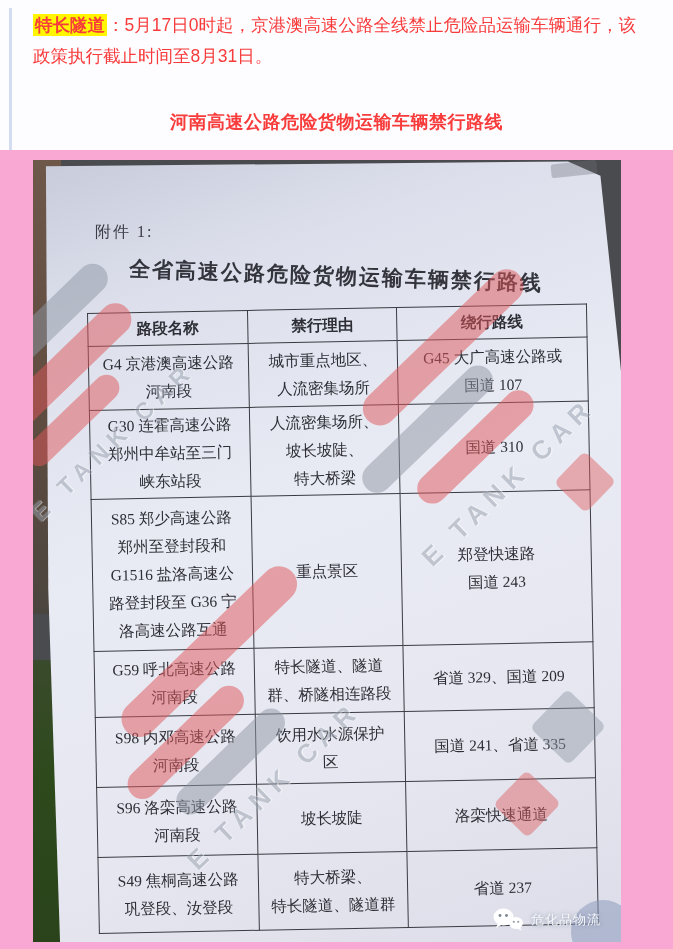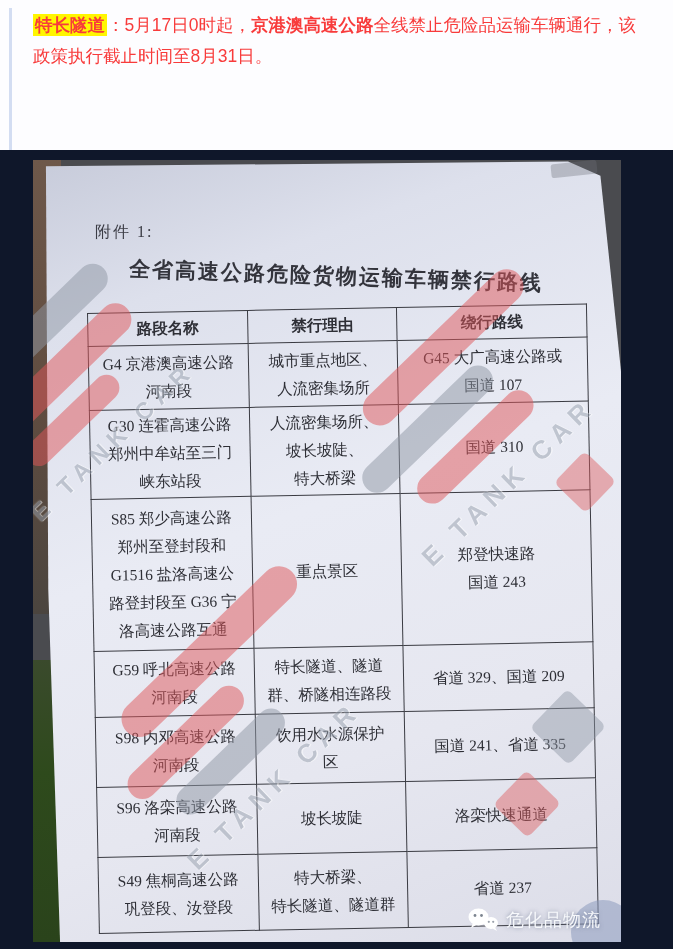--- a/index.html
+++ b/index.html
@@ -7,27 +7,27 @@
   body { font-family:"Liberation Sans","DejaVu Sans",sans-serif; }
   .screen { position:relative; width:673px; height:949px; background:#fdfdff; overflow:hidden; }
 
   
   .quote-line { position:absolute; left:9px; top:8px; width:3px; height:933px; background:#d3ddf2; }
 
   
   .notice { position:absolute; left:33px; top:10px; width:616px;
             font-size:17.5px; line-height:31px; color:#f83b3b; }
   .notice .hl { background:#fff600; font-weight:bold; padding:1px 2px; }
-  .notice .b { font-weight:bold; }
+  .notice .b { font-weight:normal; }
 
   .section-title { position:absolute; left:0; top:110px; width:673px; text-align:center;
                    font-size:18px; font-weight:bold; color:#f83b3b; letter-spacing:.5px; }
 
   
-  .band { position:absolute; left:0; top:150px; width:673px; height:799px; background:#0f172a; }
+  .band { position:absolute; left:0; top:150px; width:673px; height:799px; background:#f9a8d4; }
 
   
   .photo { position:absolute; left:33px; top:10px; width:588px; height:782px; overflow:hidden;
            background:#4a4b4f; }
   .thumb { position:absolute; left:0; top:0; width:28px; height:58%;
            background:linear-gradient(to bottom,#6e584a 0%,#5f4c40 55%,#4b453f 100%); }
   .green-patch { position:absolute; left:0; bottom:0; width:32px; height:36%;
            background:linear-gradient(to bottom,#3a4a2c 0%,#2e4a1c 40%,#2a431b 100%); }
   .paper { position:absolute; inset:0;
            background:linear-gradient(160deg,#c7cbda 0%,#dde0ec 18%,#e9ebf4 45%,#e6e7f0 72%,#dcdde8 100%);
@@ -78,31 +78,32 @@
   .wm-block { position:absolute; border-radius:6px; opacity:.45; transform:rotate(44deg); }
   .wm-block.red { background:#dd5a5e; } .wm-block.gray { background:#8f97a4; }
   .g1 { left:508px; top:540px; width:54px; height:54px; }
   .g2 { left:470px; top:620px; width:48px; height:48px; }
   .g3 { left:530px; top:300px; width:44px; height:44px; }
   .wm-disc { position:absolute; right:-14px; bottom:-22px; width:64px; height:64px;
              border-radius:50%; background:rgba(140,155,190,.55); }
 
   
   .badge { position:absolute; right:20px; bottom:10px; display:flex; align-items:center; gap:7px; }
-  .badge-label { font-size:18px; color:#f6f8fb; letter-spacing:1px;
+  .badge-label { font-size:13px; color:#f6f8fb; letter-spacing:1px;
                  text-shadow:0 0 4px rgba(110,120,145,.8); }
 </style>
 </head>
 <body>
 
 <div class="screen">
   <div class="quote-line"></div>
 
   <p class="notice"><span class="hl">特长隧道</span><span>：</span><span>5月17日0时起，</span><span class="b">京港澳高速公路</span><span>全线禁止危险品运输车辆通行，该政策执行截止时间至8月31日。</span></p>
 
+  <h2 class="section-title">河南高速公路危险货物运输车辆禁行路线</h2>
 
   <div class="band">
     <div class="photo">
       <div class="thumb"></div>
       <div class="green-patch"></div>
       <div class="paper"></div>
       <div class="paper-fold"></div>
 
       <div class="attachment">附件 1:</div>
       <div class="doc-title">全省高速公路危险货物运输车辆禁行路线</div>

